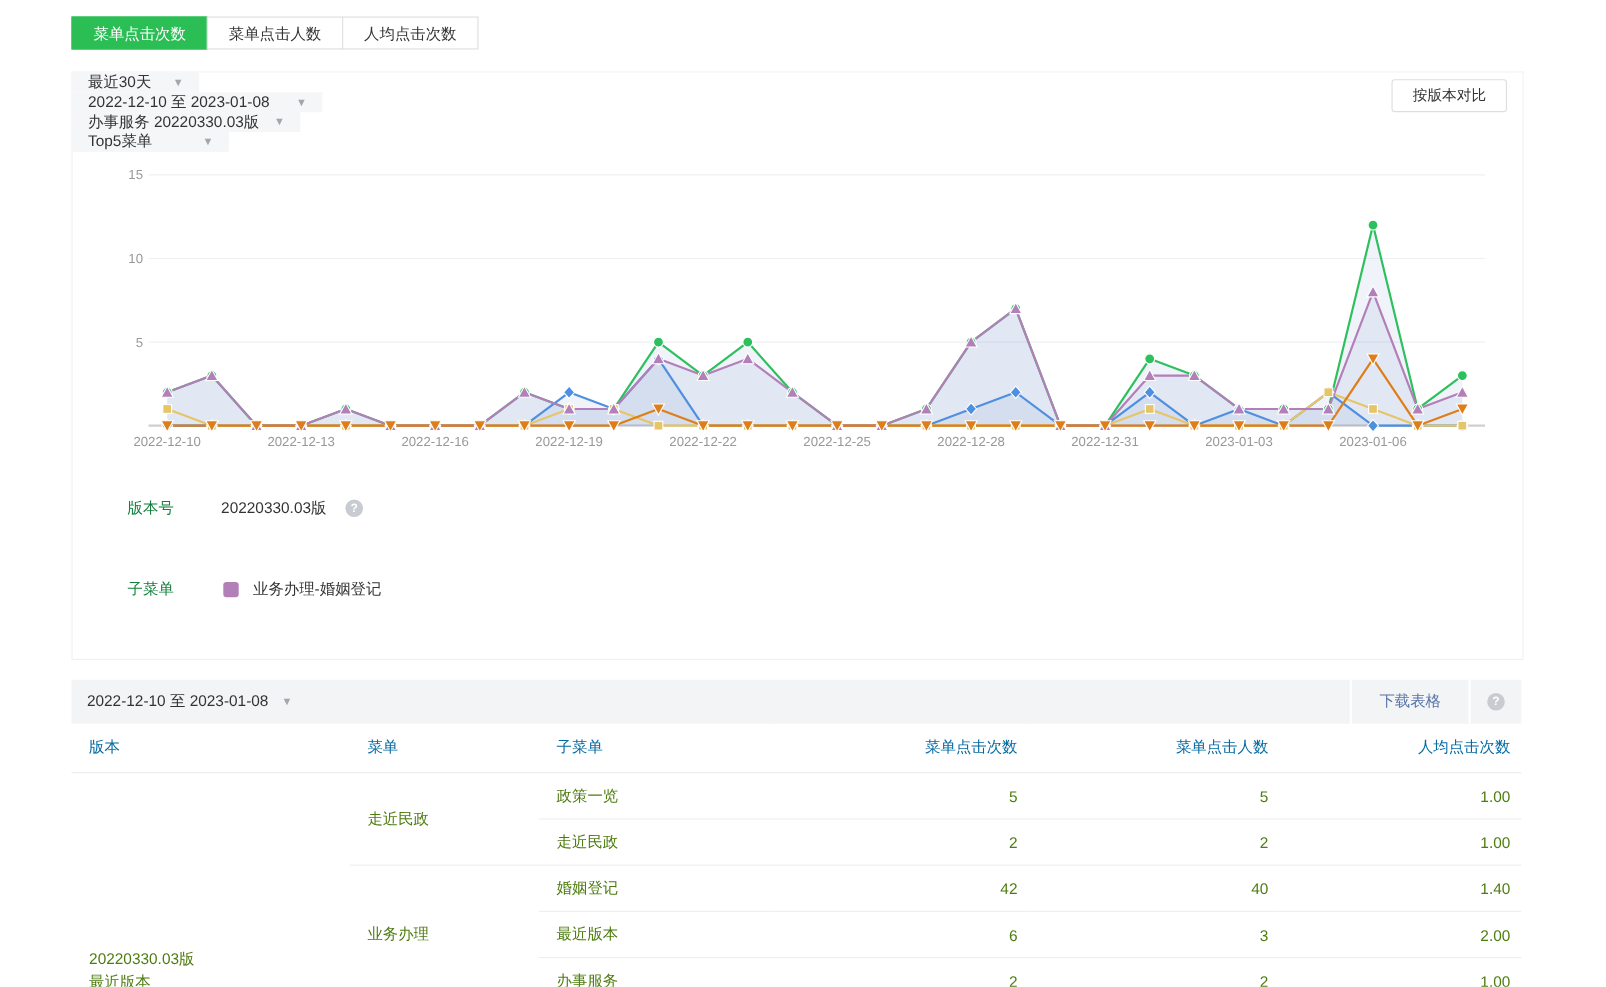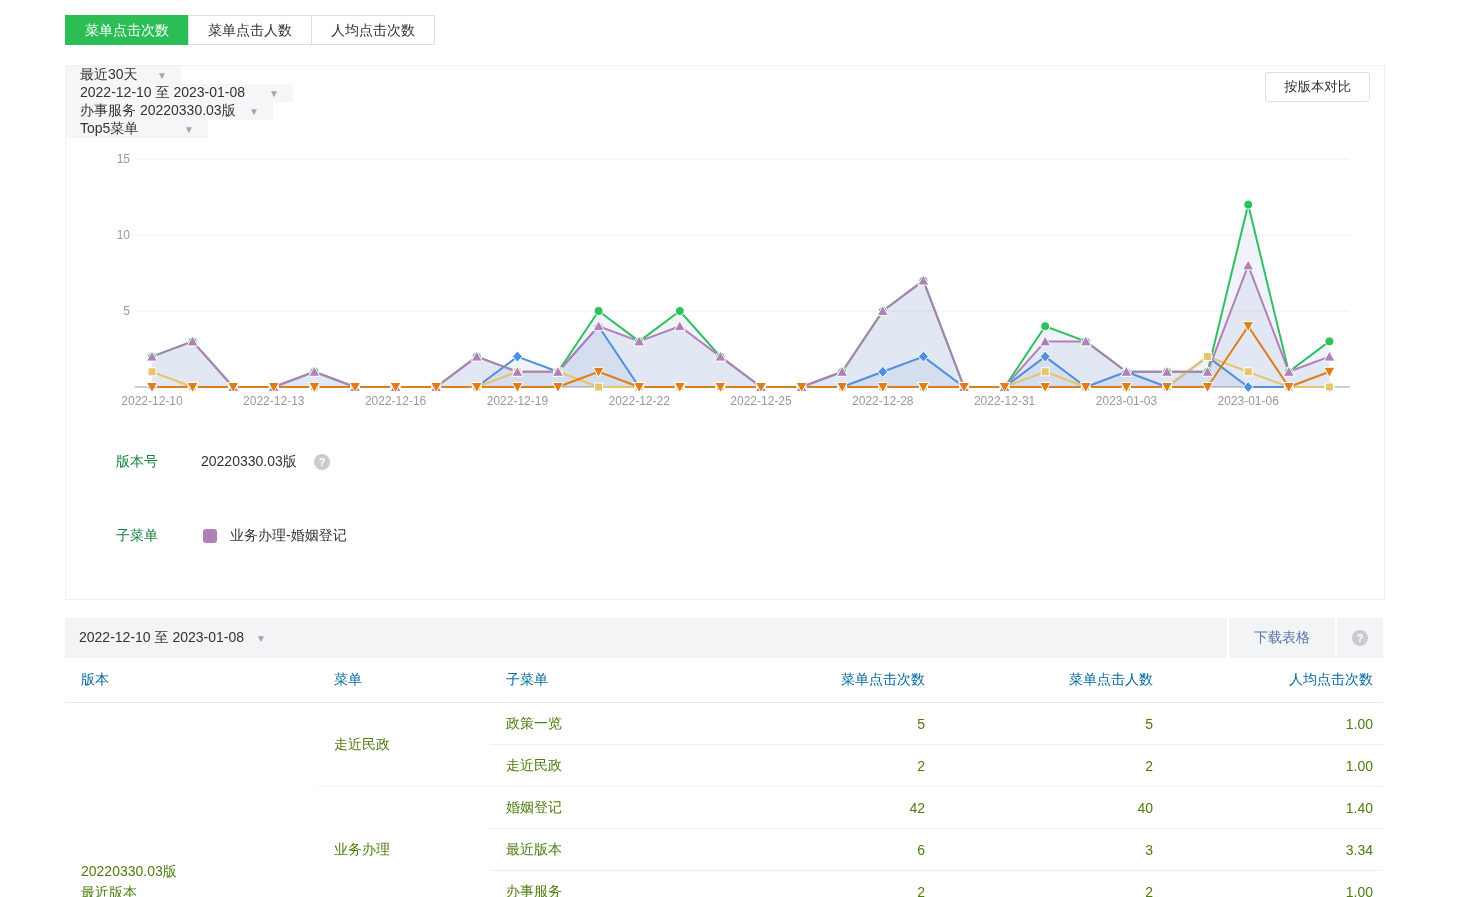--- a/index.html
+++ b/index.html
@@ -337,21 +337,21 @@
         <td rowspan="3">业务办理</td>
         <td class="rb">婚姻登记</td>
         <td class="rb num">42</td>
         <td class="rb num">40</td>
         <td class="rb num">1.40</td>
       </tr>
       <tr>
         <td class="rb">最近版本</td>
         <td class="rb num">6</td>
         <td class="rb num">3</td>
-        <td class="rb num">3.34</td>
+        <td class="rb num">2.00</td>
       </tr>
       <tr>
         <td class="rb">办事服务</td>
         <td class="rb num">2</td>
         <td class="rb num">2</td>
         <td class="rb num">1.00</td>
       </tr>
     </tbody>
   </table>
 </div>

